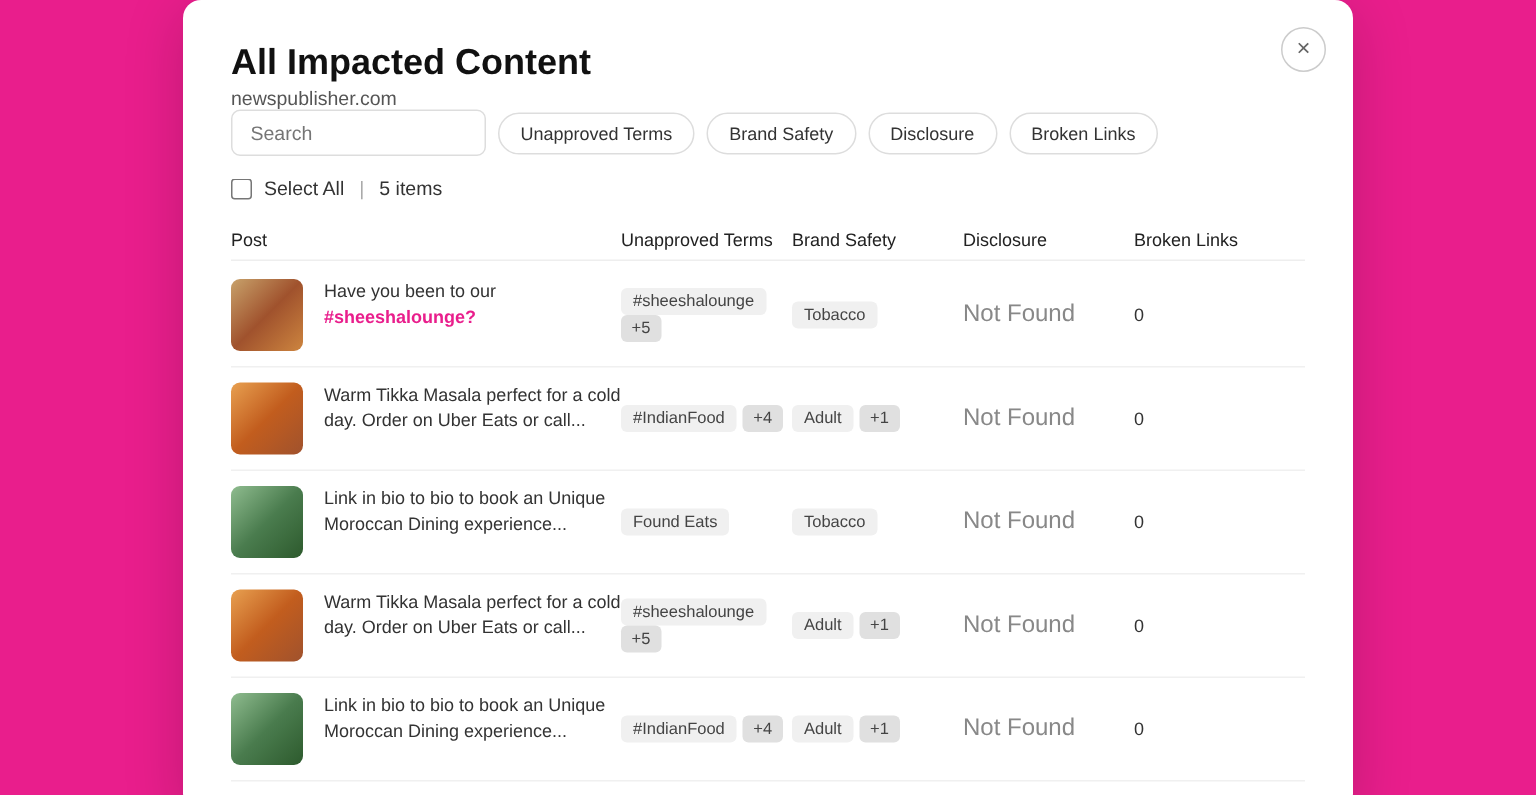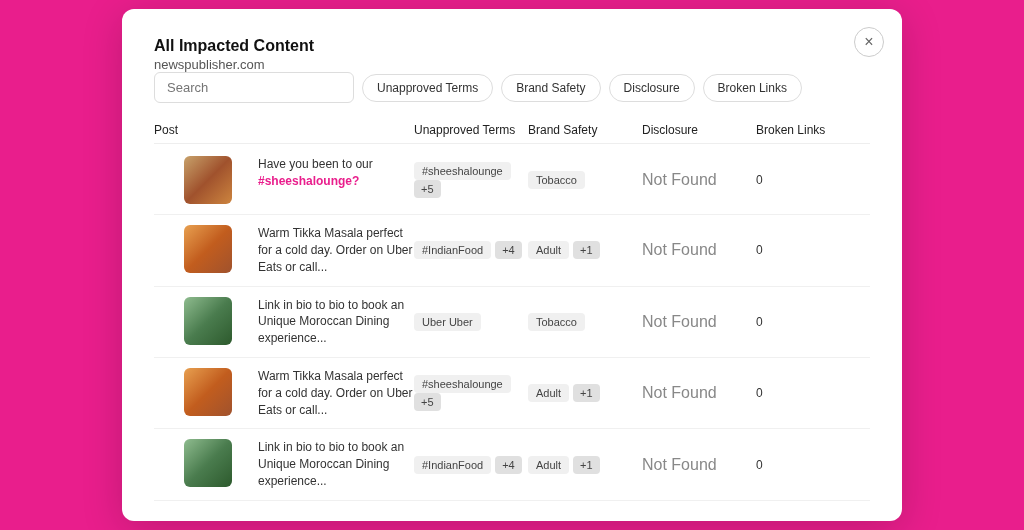--- a/index.html
+++ b/index.html
@@ -31,21 +31,21 @@
       border: 1.5px solid #ccc;
       background: #fff;
       cursor: pointer;
       display: flex;
       align-items: center;
       justify-content: center;
       font-size: 16px;
       color: #666;
     }
     .modal-title {
-      font-size: 16px;
+      font-size: 24px;
       font-weight: 700;
       color: #111;
       margin-bottom: 2px;
     }
     .modal-subtitle {
       font-size: 13px;
       color: #555;
       margin-bottom: 0;
     }
     .toolbar {
@@ -53,21 +53,21 @@
       align-items: center;
       gap: 8px;
       margin-bottom: 14px;
     }
     .search-input {
       border: 1.5px solid #ddd;
       border-radius: 6px;
       padding: 7px 12px;
       font-size: 13px;
       color: #999;
-      width: 200px;
+      width: 170px;
       outline: none;
     }
     .filter-btn {
       border: 1.5px solid #ddd;
       background: #fff;
       border-radius: 20px;
       padding: 6px 14px;
       font-size: 12px;
       color: #333;
       cursor: pointer;
@@ -102,22 +102,21 @@
     .table-row {
       display: grid;
       grid-template-columns: 260px 1fr 1fr 1fr 1fr;
       align-items: center;
       padding: 10px 0;
       border-bottom: 1px solid #f0f0f0;
     }
     .post-cell {
       display: flex;
       align-items: flex-start;
-      gap: 26px;
-      margin-left: 30px;
+      gap: 14px;
     }
     .post-img {
       width: 48px;
       height: 48px;
       border-radius: 6px;
       object-fit: cover;
       flex-shrink: 0;
       background: #ddd;
       overflow: hidden;
     }
@@ -179,20 +178,26 @@
   <p class="modal-subtitle">newspublisher.com</p>
 
   <div class="toolbar">
     <input class="search-input" type="text" placeholder="Search" style="">
     <button class="filter-btn">Unapproved Terms</button>
     <button class="filter-btn">Brand Safety</button>
     <button class="filter-btn">Disclosure</button>
     <button class="filter-btn">Broken Links</button>
   </div>
 
+  <div class="select-row">
+    <input type="checkbox" style="">
+    <span>Select All</span>
+    <span class="divider">|</span>
+    <span>5 items</span>
+  </div>
 
   <div class="table-header">
     <span>Post</span>
     <span>Unapproved Terms</span>
     <span>Brand Safety</span>
     <span>Disclosure</span>
     <span>Broken Links</span>
   </div>
 
   <div id="table-body">
@@ -219,21 +224,21 @@
     <span class="tag">Adult</span><span class="tag-count">+1</span></div>
     <div class="not-found">Not Found</div>
     <div class="zero">0</div>
   </div>
       <div class="table-row">
     <div class="post-cell">
     <div class="post-img img-food3"></div>
     <div class="post-text">Link in bio to bio to book an Unique Moroccan Dining experience...</div>
         </div>
     <div class="cell">
-    <span class="tag">Uber Uber</span></div>
+    <span class="tag">Found Eats</span></div>
     <div class="cell">
     <span class="tag">Tobacco</span></div>
     <div class="not-found">Not Found</div>
     <div class="zero">0</div>
   </div>
       <div class="table-row">
     <div class="post-cell">
     <div class="post-img img-food4"></div>
     <div class="post-text">Warm Tikka Masala perfect for a cold day. Order on Uber Eats or call...</div>
         </div>

